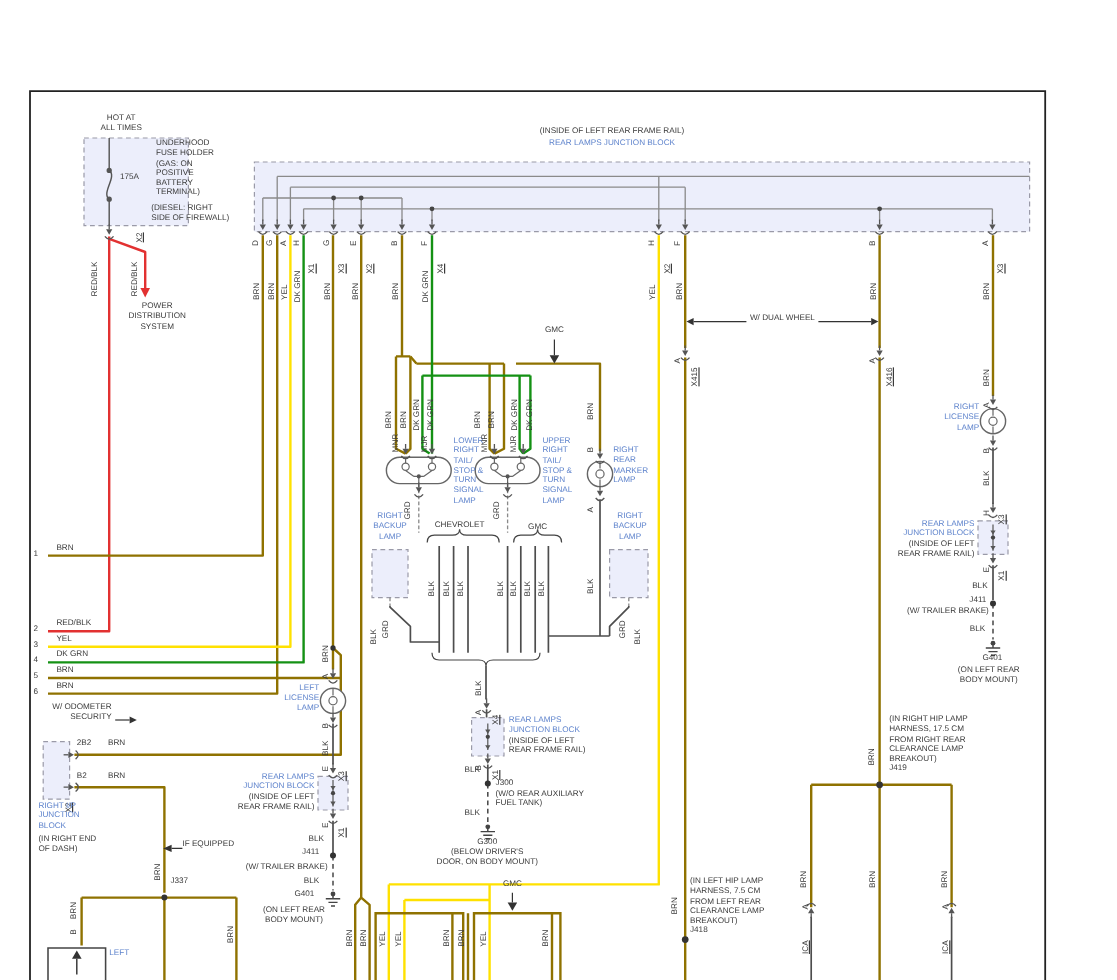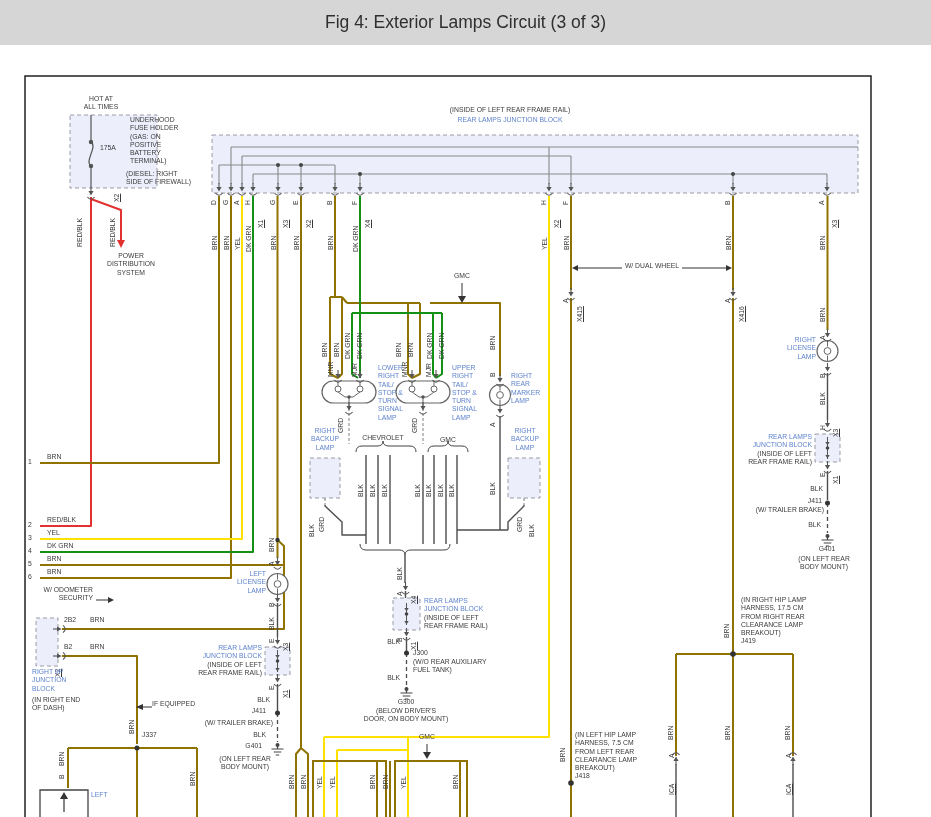--- a/index.html
+++ b/index.html
@@ -13,23 +13,20 @@
   .lbl{position:absolute;font-size:6.8px;line-height:1.22;white-space:pre-line;color:#3a3a3a;}
   .rot{transform-origin:0 0;transform:rotate(-90deg);white-space:nowrap;}
   .a-c{transform:translateX(-50%);text-align:center;}
   .a-r{transform:translateX(-100%);text-align:right;}
   .und{text-decoration:underline;}
 </style>
 </head>
 <body>
 
 <div id="stage">
-  <div id="hdr">
-    <div class="t">Fig 4: Exterior Lamps Circuit (3 of 3)</div>
-  </div>
 
   <svg id="diagram-svg" width="931" height="817" viewBox="0 0 931 817">
     <defs>
       <g id="pind">
         <path d="M0,-5 V-1" stroke="#555" stroke-width="1.1" fill="none"></path>
         <path d="M-2.6,-1 L2.6,-1 L0,3.6 Z" fill="#555"></path>
         <path d="M-3.6,5 Q0,9.5 3.6,5" stroke="#555" stroke-width="1.1" fill="none"></path>
       </g>
       <g id="pinu">
         <path d="M0,5 V1" stroke="#555" stroke-width="1.1" fill="none"></path>

